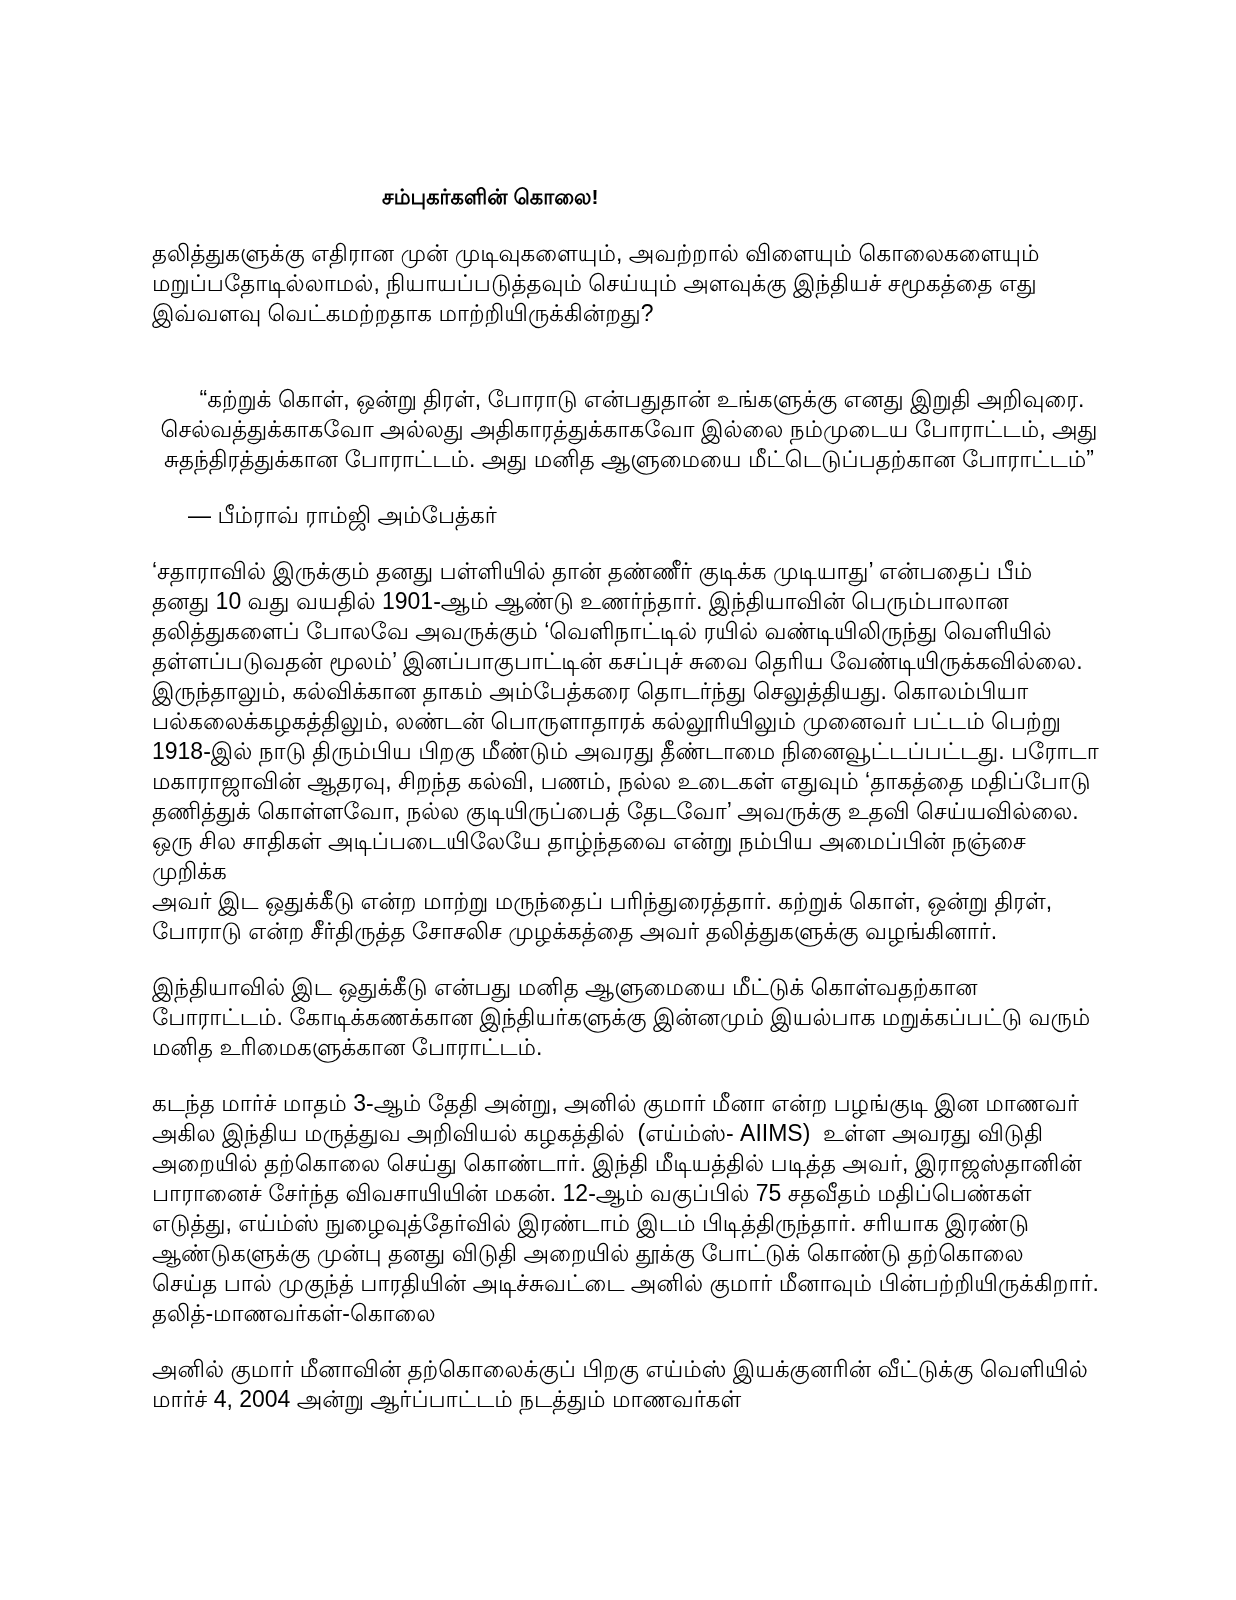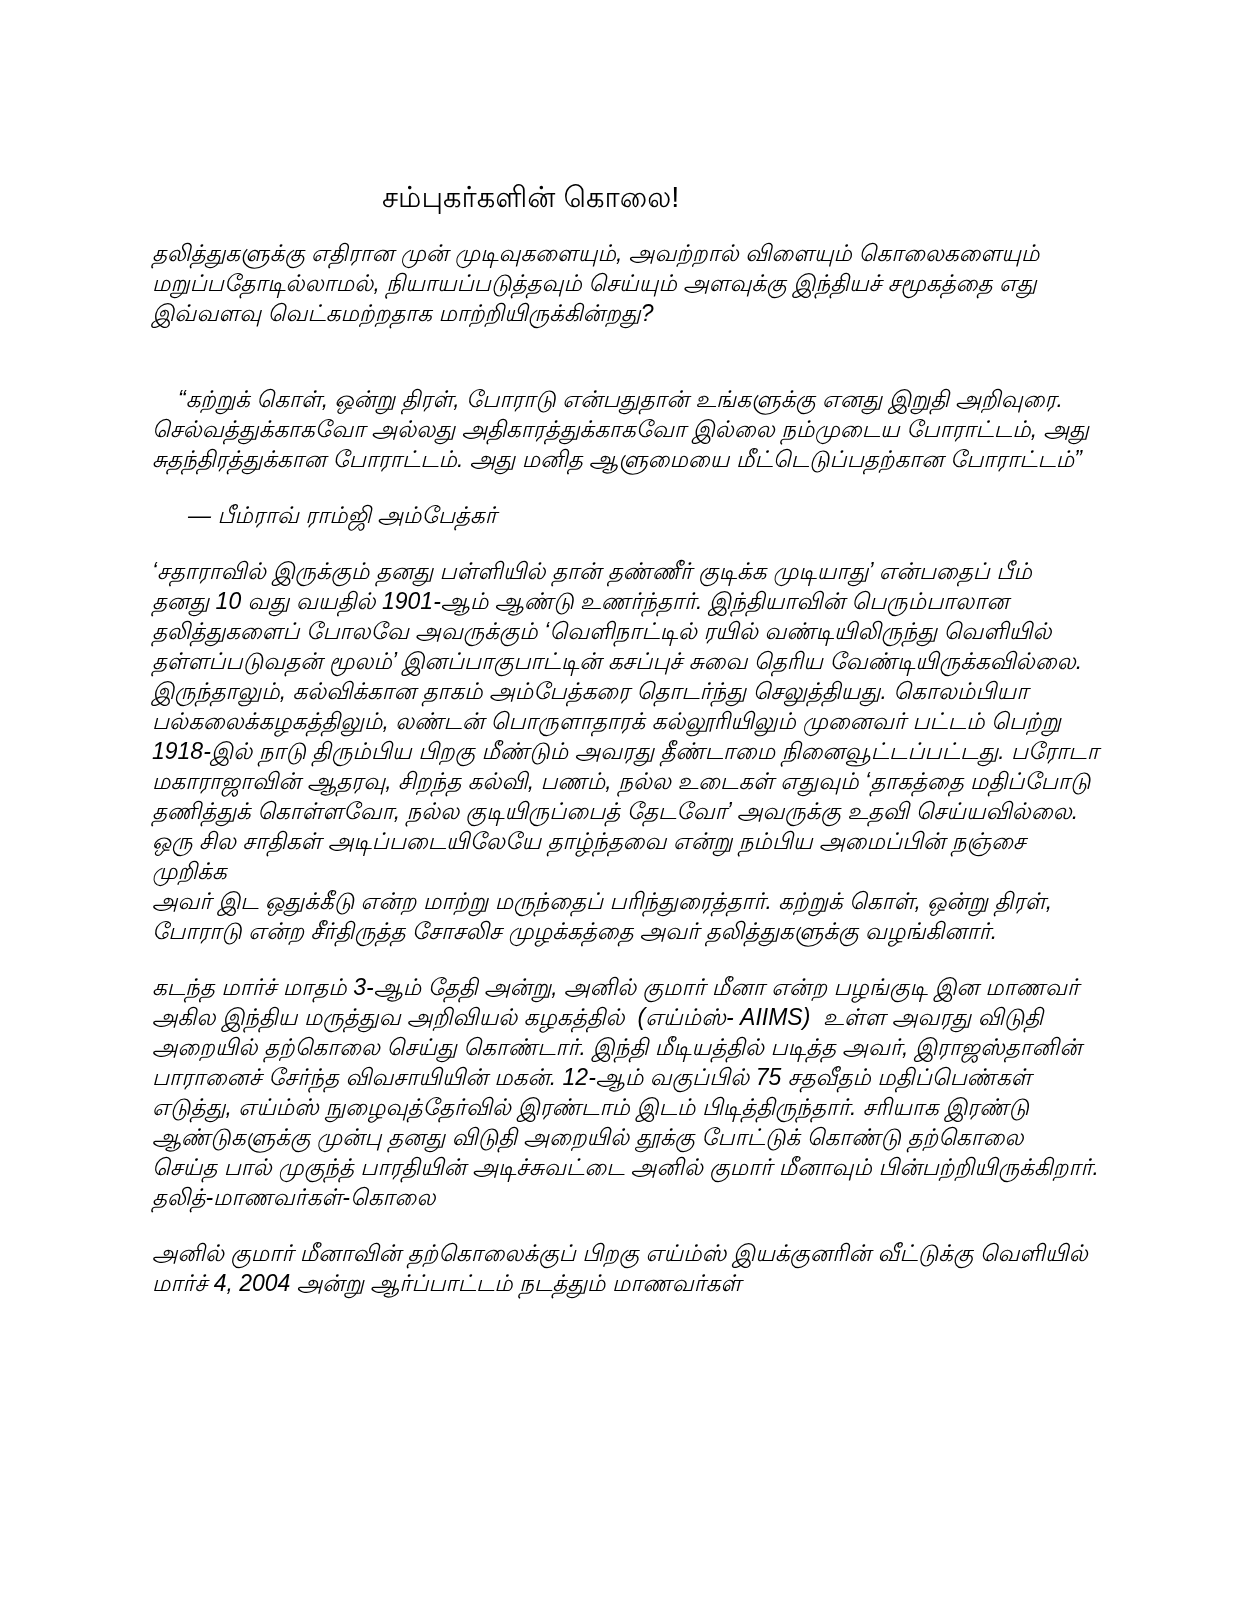--- a/index.html
+++ b/index.html
@@ -14,34 +14,34 @@
     min-height: 1600px;
     background: #ffffff;
     color: #000000;
     font-family: "Liberation Sans", sans-serif;
     font-size: 23px;
     line-height: 30px;
     padding: 182px 130px 120px 152px;
   }
   .doc-title {
     margin: 0 0 26px 0;
-    font-size: 29px;
-    font-weight: normal;
+    font-size: 21px;
+    font-weight: bold;
     line-height: 30px;
     text-indent: 230px;
     white-space: pre-wrap;
   }
   p.para {
     margin: 0 0 26px 0;
     white-space: pre-wrap;
-    font-style: italic;
   }
   p.quote {
     margin-top: 56px;
     text-indent: 26px;
+    text-align: center;
   }
   p.attribution {
     text-indent: 36px;
   }
 </style>
 </head>
 <body>
 
 <div class="page">
   <h1 class="doc-title">சம்புகர்களின் கொலை!</h1>
@@ -62,20 +62,23 @@
 தள்ளப்படுவதன் மூலம்’ இனப்பாகுபாட்டின் கசப்புச் சுவை தெரிய வேண்டியிருக்கவில்லை.
 இருந்தாலும், கல்விக்கான தாகம் அம்பேத்கரை தொடர்ந்து செலுத்தியது. கொலம்பியா
 பல்கலைக்கழகத்திலும், லண்டன் பொருளாதாரக் கல்லூரியிலும் முனைவர் பட்டம் பெற்று
 1918-இல் நாடு திரும்பிய பிறகு மீண்டும் அவரது தீண்டாமை நினைவூட்டப்பட்டது. பரோடா
 மகாராஜாவின் ஆதரவு, சிறந்த கல்வி, பணம், நல்ல உடைகள் எதுவும் ‘தாகத்தை மதிப்போடு
 தணித்துக் கொள்ளவோ, நல்ல குடியிருப்பைத் தேடவோ’ அவருக்கு உதவி செய்யவில்லை.
 ஒரு சில சாதிகள் அடிப்படையிலேயே தாழ்ந்தவை என்று நம்பிய அமைப்பின் நஞ்சை முறிக்க
 அவர் இட ஒதுக்கீடு என்ற மாற்று மருந்தைப் பரிந்துரைத்தார். கற்றுக் கொள், ஒன்று திரள்,
 போராடு என்ற சீர்திருத்த சோசலிச முழக்கத்தை அவர் தலித்துகளுக்கு வழங்கினார்.</p>
 
+  <p class="para">இந்தியாவில் இட ஒதுக்கீடு என்பது மனித ஆளுமையை மீட்டுக் கொள்வதற்கான
+போராட்டம். கோடிக்கணக்கான இந்தியர்களுக்கு இன்னமும் இயல்பாக மறுக்கப்பட்டு வரும்
+மனித உரிமைகளுக்கான போராட்டம்.</p>
 
   <p class="para">கடந்த மார்ச் மாதம் 3-ஆம் தேதி அன்று, அனில் குமார் மீனா என்ற பழங்குடி இன மாணவர்
 அகில இந்திய மருத்துவ அறிவியல் கழகத்தில்  (எய்ம்ஸ்- AIIMS)  உள்ள அவரது விடுதி
 அறையில் தற்கொலை செய்து கொண்டார். இந்தி மீடியத்தில் படித்த அவர், இராஜஸ்தானின்
 பாரானைச் சேர்ந்த விவசாயியின் மகன். 12-ஆம் வகுப்பில் 75 சதவீதம் மதிப்பெண்கள்
 எடுத்து, எய்ம்ஸ் நுழைவுத்தேர்வில் இரண்டாம் இடம் பிடித்திருந்தார். சரியாக இரண்டு
 ஆண்டுகளுக்கு முன்பு தனது விடுதி அறையில் தூக்கு போட்டுக் கொண்டு தற்கொலை
 செய்த பால் முகுந்த் பாரதியின் அடிச்சுவட்டை அனில் குமார் மீனாவும் பின்பற்றியிருக்கிறார்.
 தலித்-மாணவர்கள்-கொலை</p>
 

